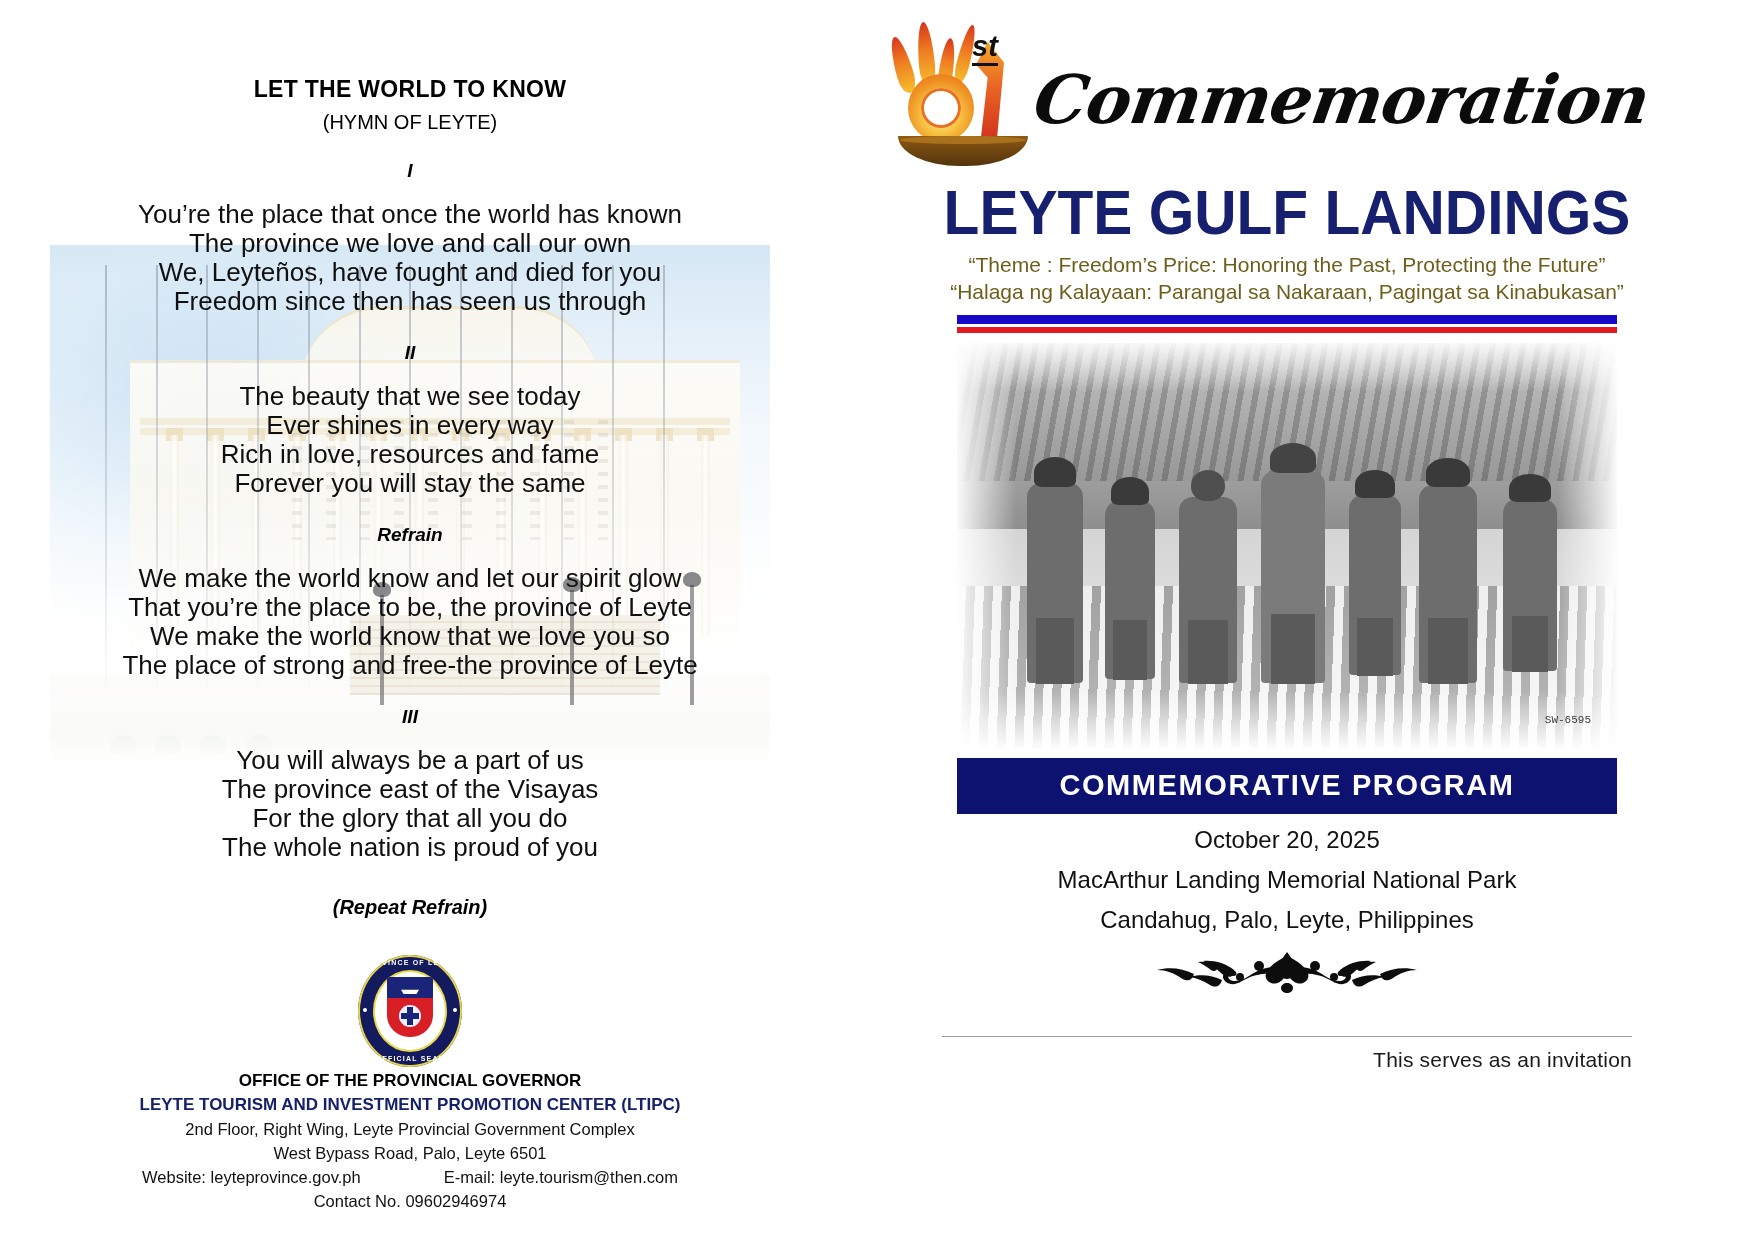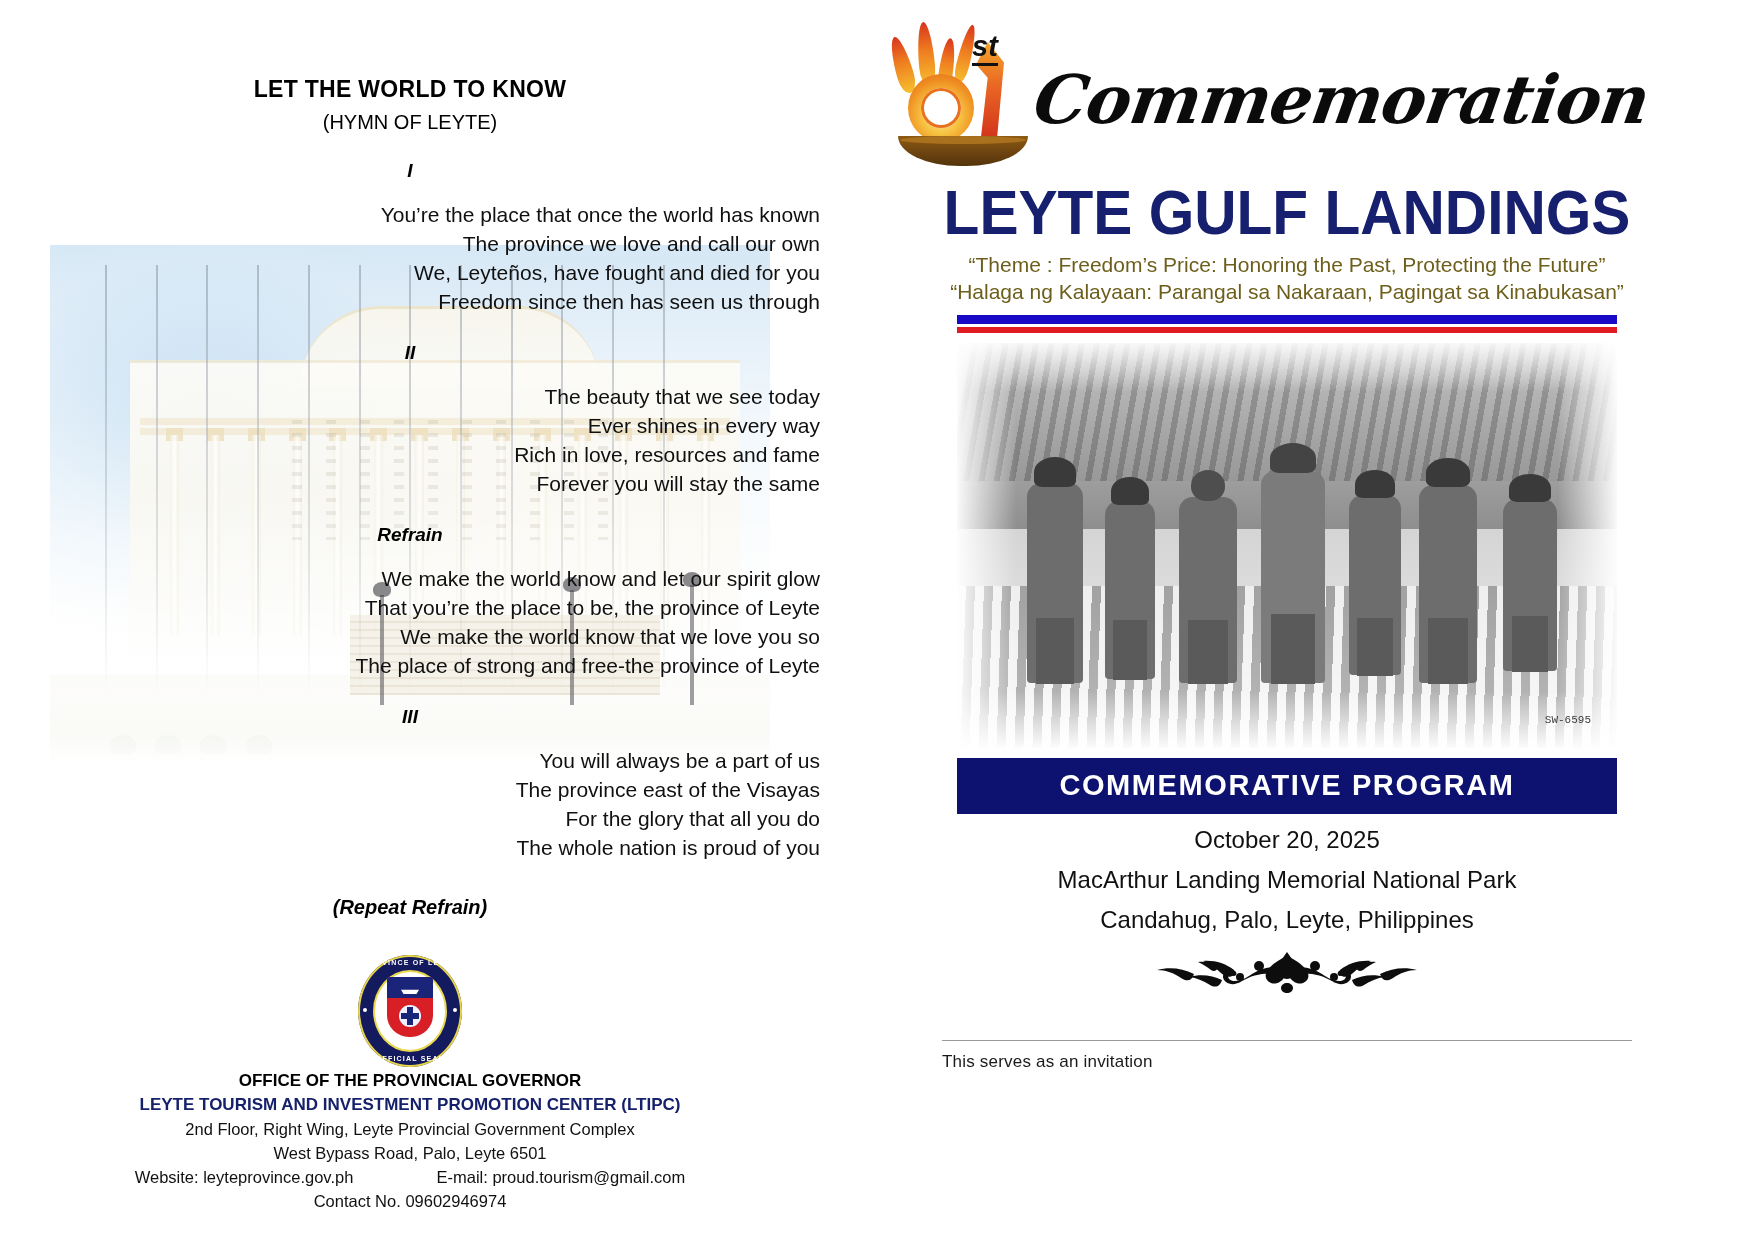--- a/index.html
+++ b/index.html
@@ -197,25 +197,24 @@
   }
   .verse-num {
     font-size: 19px;
     font-style: italic;
     font-weight: bold;
     margin: 26px 0 18px 0;
     color: #000;
   }
   .verse-num.refrain { font-size: 19px; }
   .lyric-line {
-    font-size: 21px;
+    font-size: 26px;
     line-height: 29px;
     color: #101010;
     white-space: nowrap;
-    text-align: right;
   }
   .repeat-refrain {
     font-size: 20px;
     font-style: italic;
     font-weight: bold;
     margin-top: 34px;
     color: #000;
   }
 
   
@@ -508,22 +507,22 @@
     left: 50%;
     transform: translateX(-50%);
     bottom: 168px;
     width: 690px;
   }
   .invite-rule {
     border-top: 1px solid #9a9a9a;
     width: 690px;
   }
   .invite-text {
-    text-align: left;
-    font-size: 17px;
+    text-align: right;
+    font-size: 21px;
     color: #1a1a1a;
     margin-top: 11px;
     letter-spacing: .2px;
   }
 </style>
 </head>
 <body>
 
 <div class="page">
 
@@ -654,21 +653,21 @@
         </div>
       </div>
 
       <div class="org-line">OFFICE OF THE PROVINCIAL GOVERNOR</div>
       <div class="org-line blue">LEYTE TOURISM AND INVESTMENT PROMOTION CENTER (LTIPC)</div>
       <div class="addr-line">2nd Floor, Right Wing, Leyte Provincial Government Complex</div>
       <div class="addr-line">West Bypass Road, Palo, Leyte  6501</div>
       <div class="contact-row">
         <span>Website: leyteprovince.gov.ph</span>
         <span class="gap"></span>
-        <span>E-mail: proud.tourism@gmail.com</span>
+        <span>E-mail: leyte.tourism@then.com</span>
       </div>
       <div class="addr-line">Contact No. 09602946974</div>
     </div>
   </div>
 
   <div class="right-panel">
 
     <div class="logo-block">
       <div class="flame-logo">
         <div class="fl-tongue fl-t1"></div>

